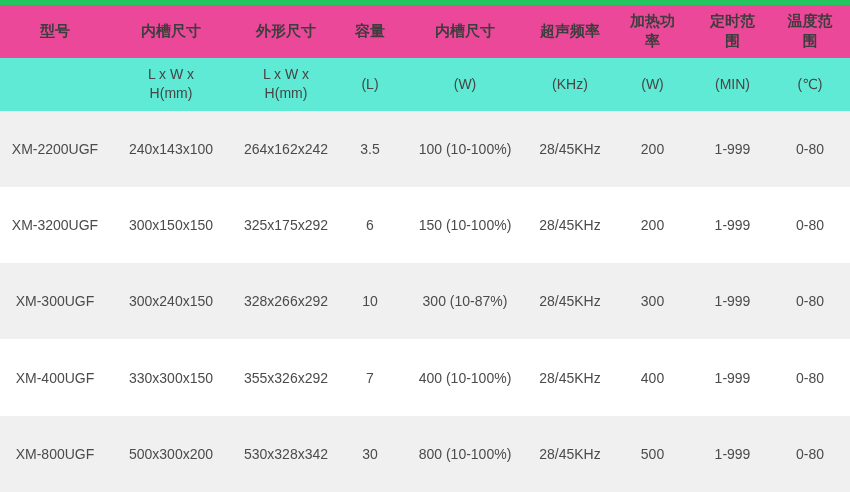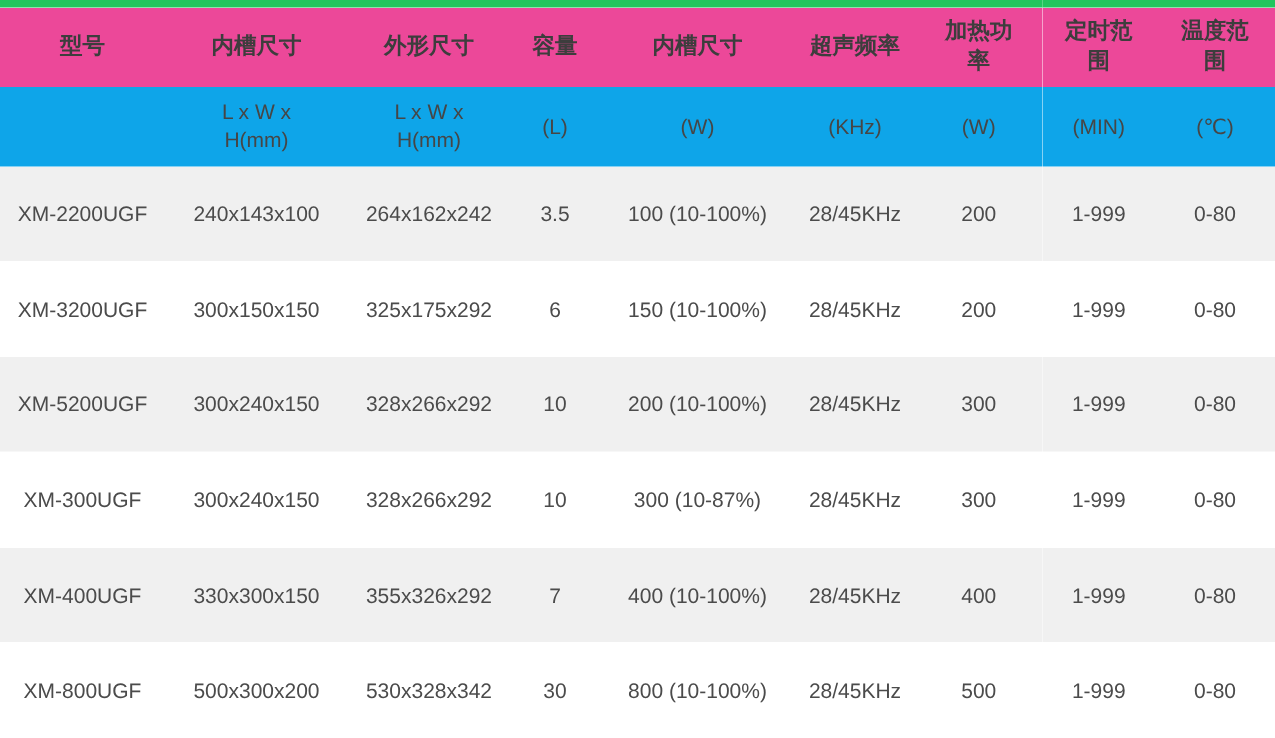--- a/index.html
+++ b/index.html
@@ -42,21 +42,21 @@
   }
   tr.labels th {
     font-size: 15px;
     font-weight: bold;
     color: #3d3d3d;
     line-height: 1.35;
     white-space: pre-line;
   }
   tr.units {
     height: 53px;
-    background: #0ea5e9;
+    background: #5eead4;
   }
   tr.units th {
     font-size: 14px;
     font-weight: normal;
     color: #464646;
     line-height: 1.35;
     white-space: pre-line;
   }
   tbody tr {
     height: 38.4px;
@@ -132,31 +132,20 @@
         <td>300x150x150</td>
         <td>325x175x292</td>
         <td>6</td>
         <td>150 (10-100%)</td>
         <td>28/45KHz</td>
         <td>200</td>
         <td>1-999</td>
         <td>0-80</td>
       </tr>
       <tr>
-        <td>XM-5200UGF</td>
-        <td>300x240x150</td>
-        <td>328x266x292</td>
-        <td>10</td>
-        <td>200 (10-100%)</td>
-        <td>28/45KHz</td>
-        <td>300</td>
-        <td>1-999</td>
-        <td>0-80</td>
-      </tr>
-      <tr>
         <td>XM-300UGF</td>
         <td>300x240x150</td>
         <td>328x266x292</td>
         <td>10</td>
         <td>300 (10-87%)</td>
         <td>28/45KHz</td>
         <td>300</td>
         <td>1-999</td>
         <td>0-80</td>
       </tr>

